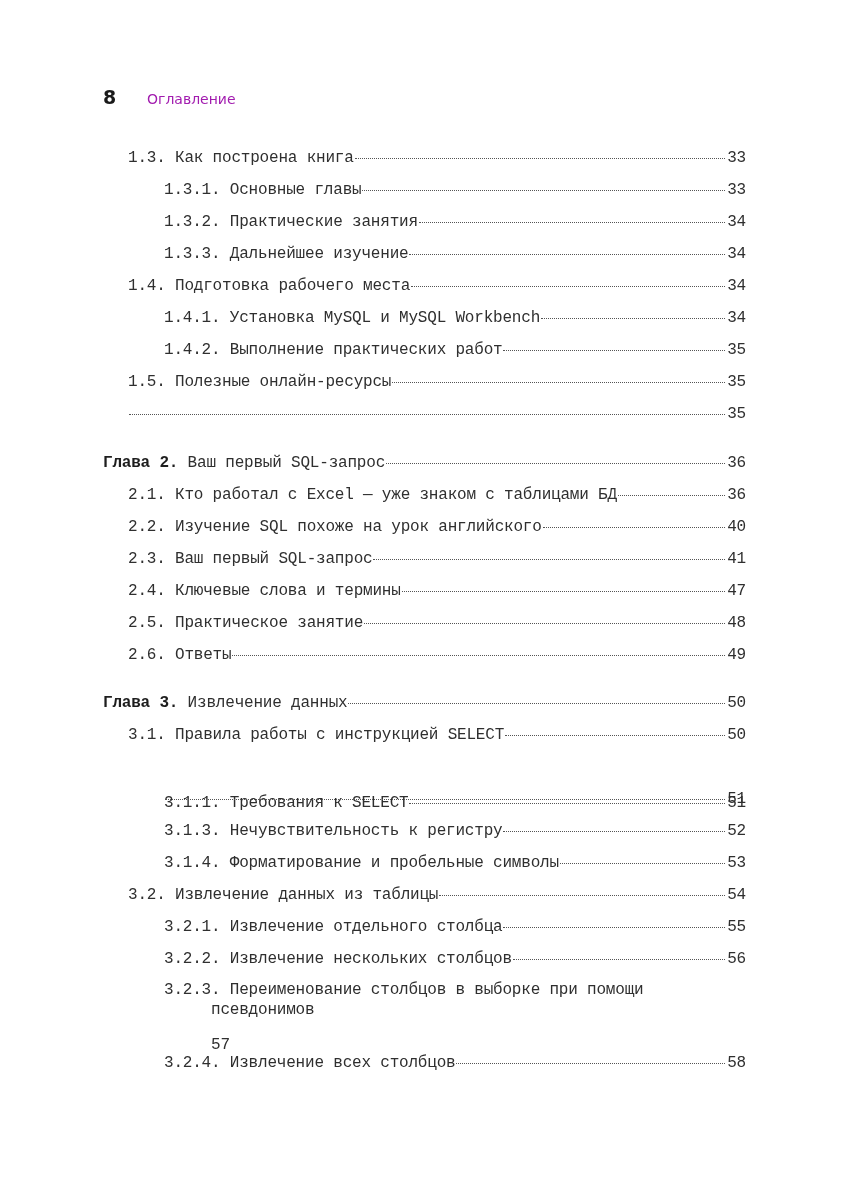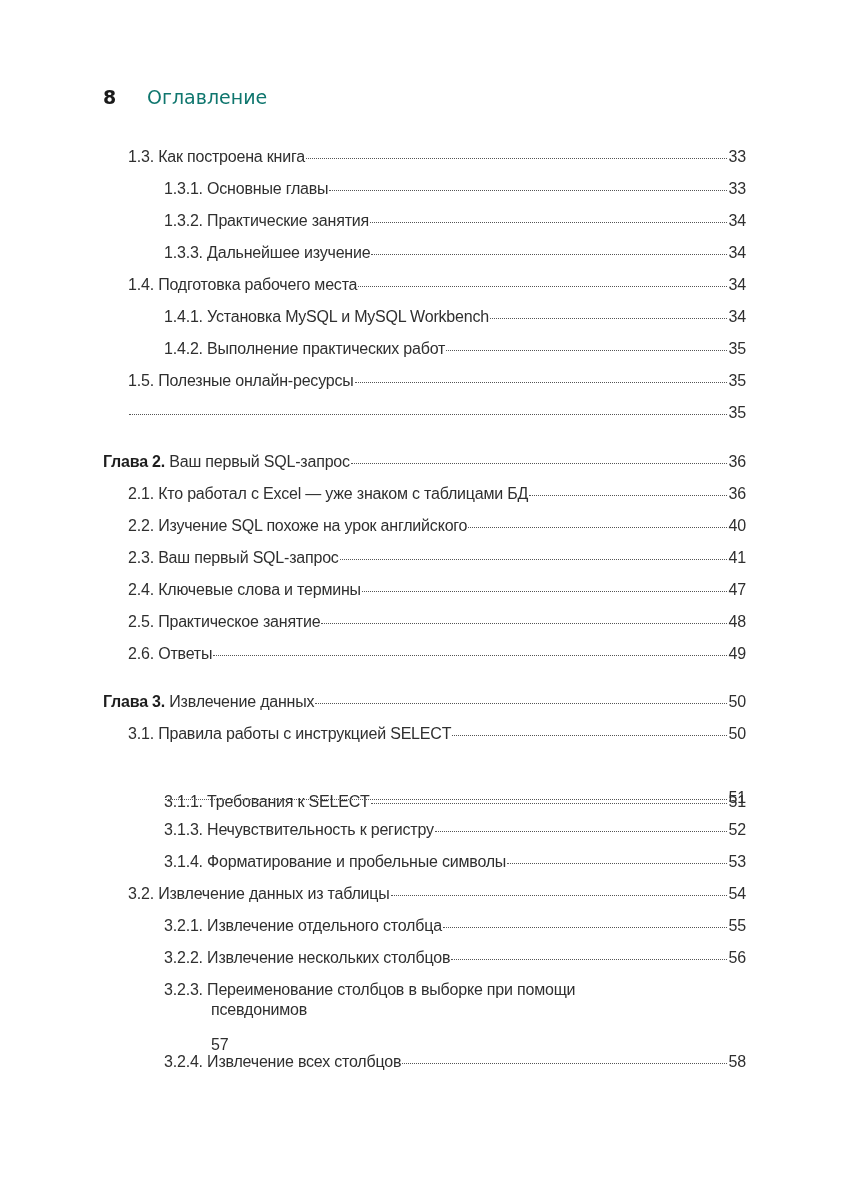--- a/index.html
+++ b/index.html
@@ -24,34 +24,34 @@
     }
     .page-number {
       font-family: "DejaVu Sans", sans-serif;
       font-weight: bold;
       font-size: 19px;
       color: #1a1a1a;
       width: 44px;
     }
     .running-title {
       font-family: "DejaVu Sans", sans-serif;
-      font-size: 19px;
-      color: #0f766e;
+      font-size: 14px;
+      color: #a21caf;
     }
     .toc {
       position: absolute;
       left: 103px;
       top: 0;
       width: 643px;
     }
     .toc-entry {
       position: absolute;
       left: 0;
       right: 0;
-      font-family: Liberation Sans, sans-serif;
+      font-family: Liberation Mono, monospace;
       font-size: 16px;
       line-height: 20px;
       color: #2f2f2f;
       letter-spacing: -0.2px;
     }
     .toc-line {
       display: flex;
       align-items: baseline;
       white-space: nowrap;
     }

